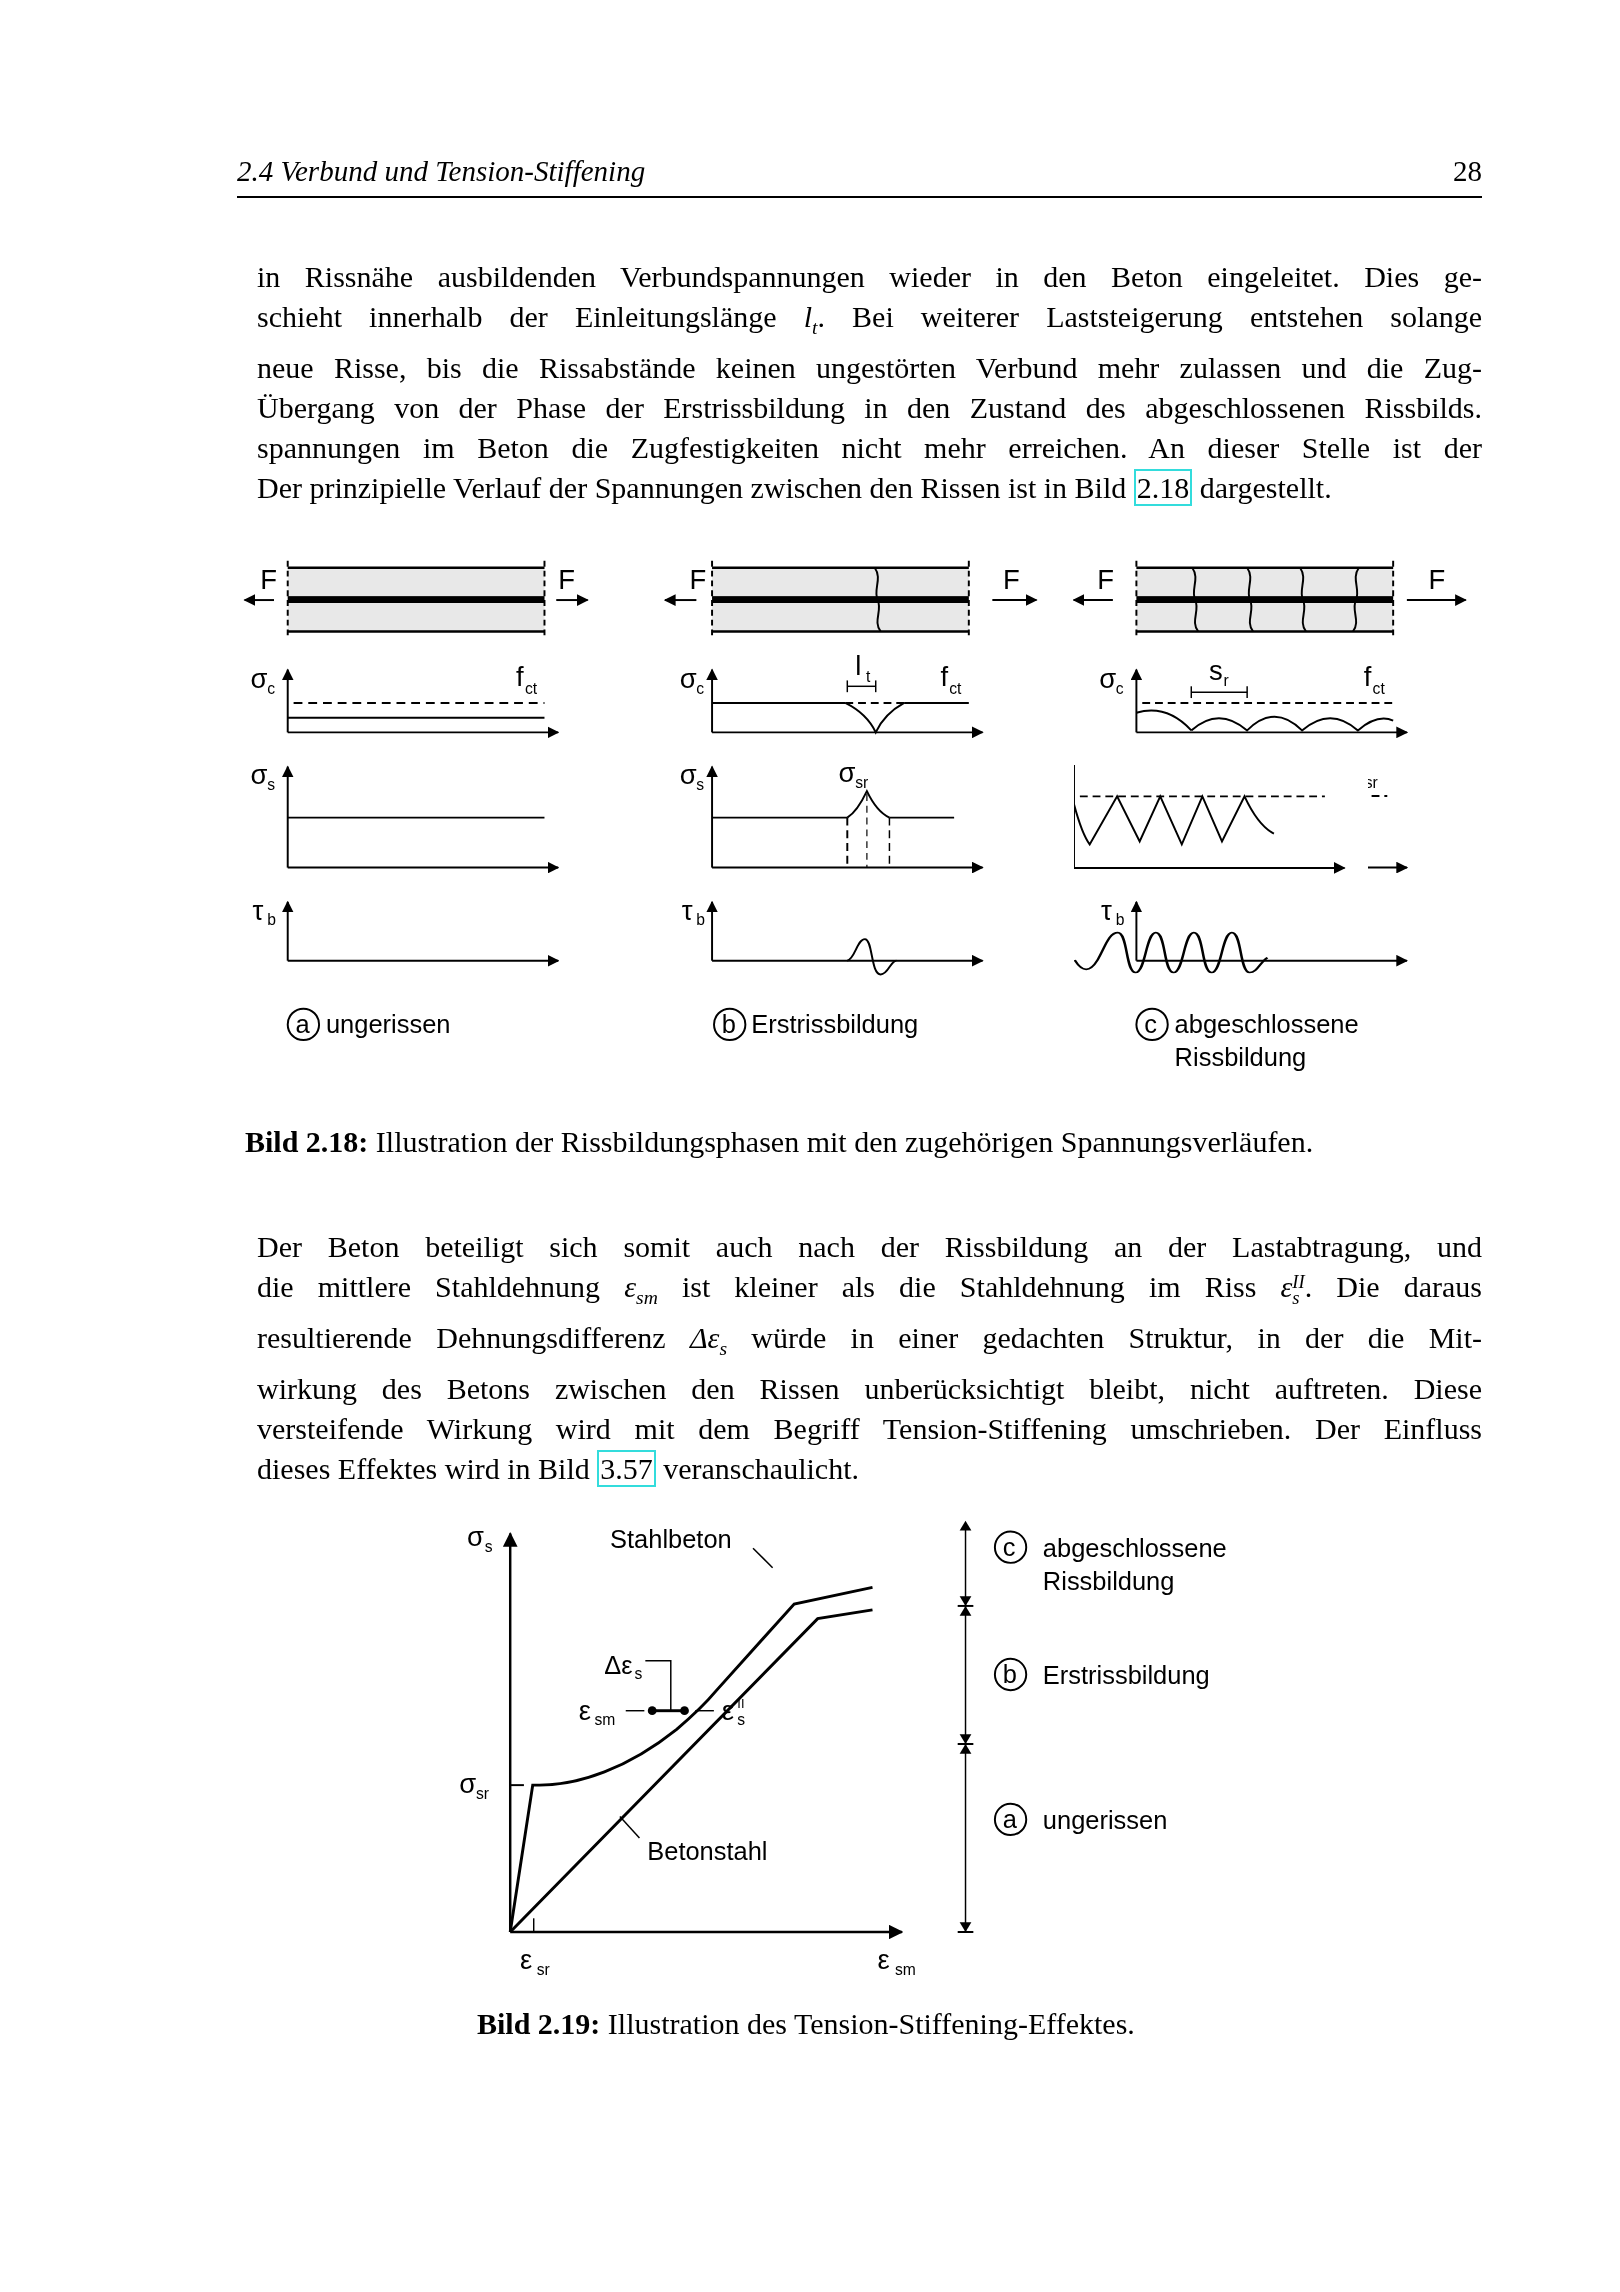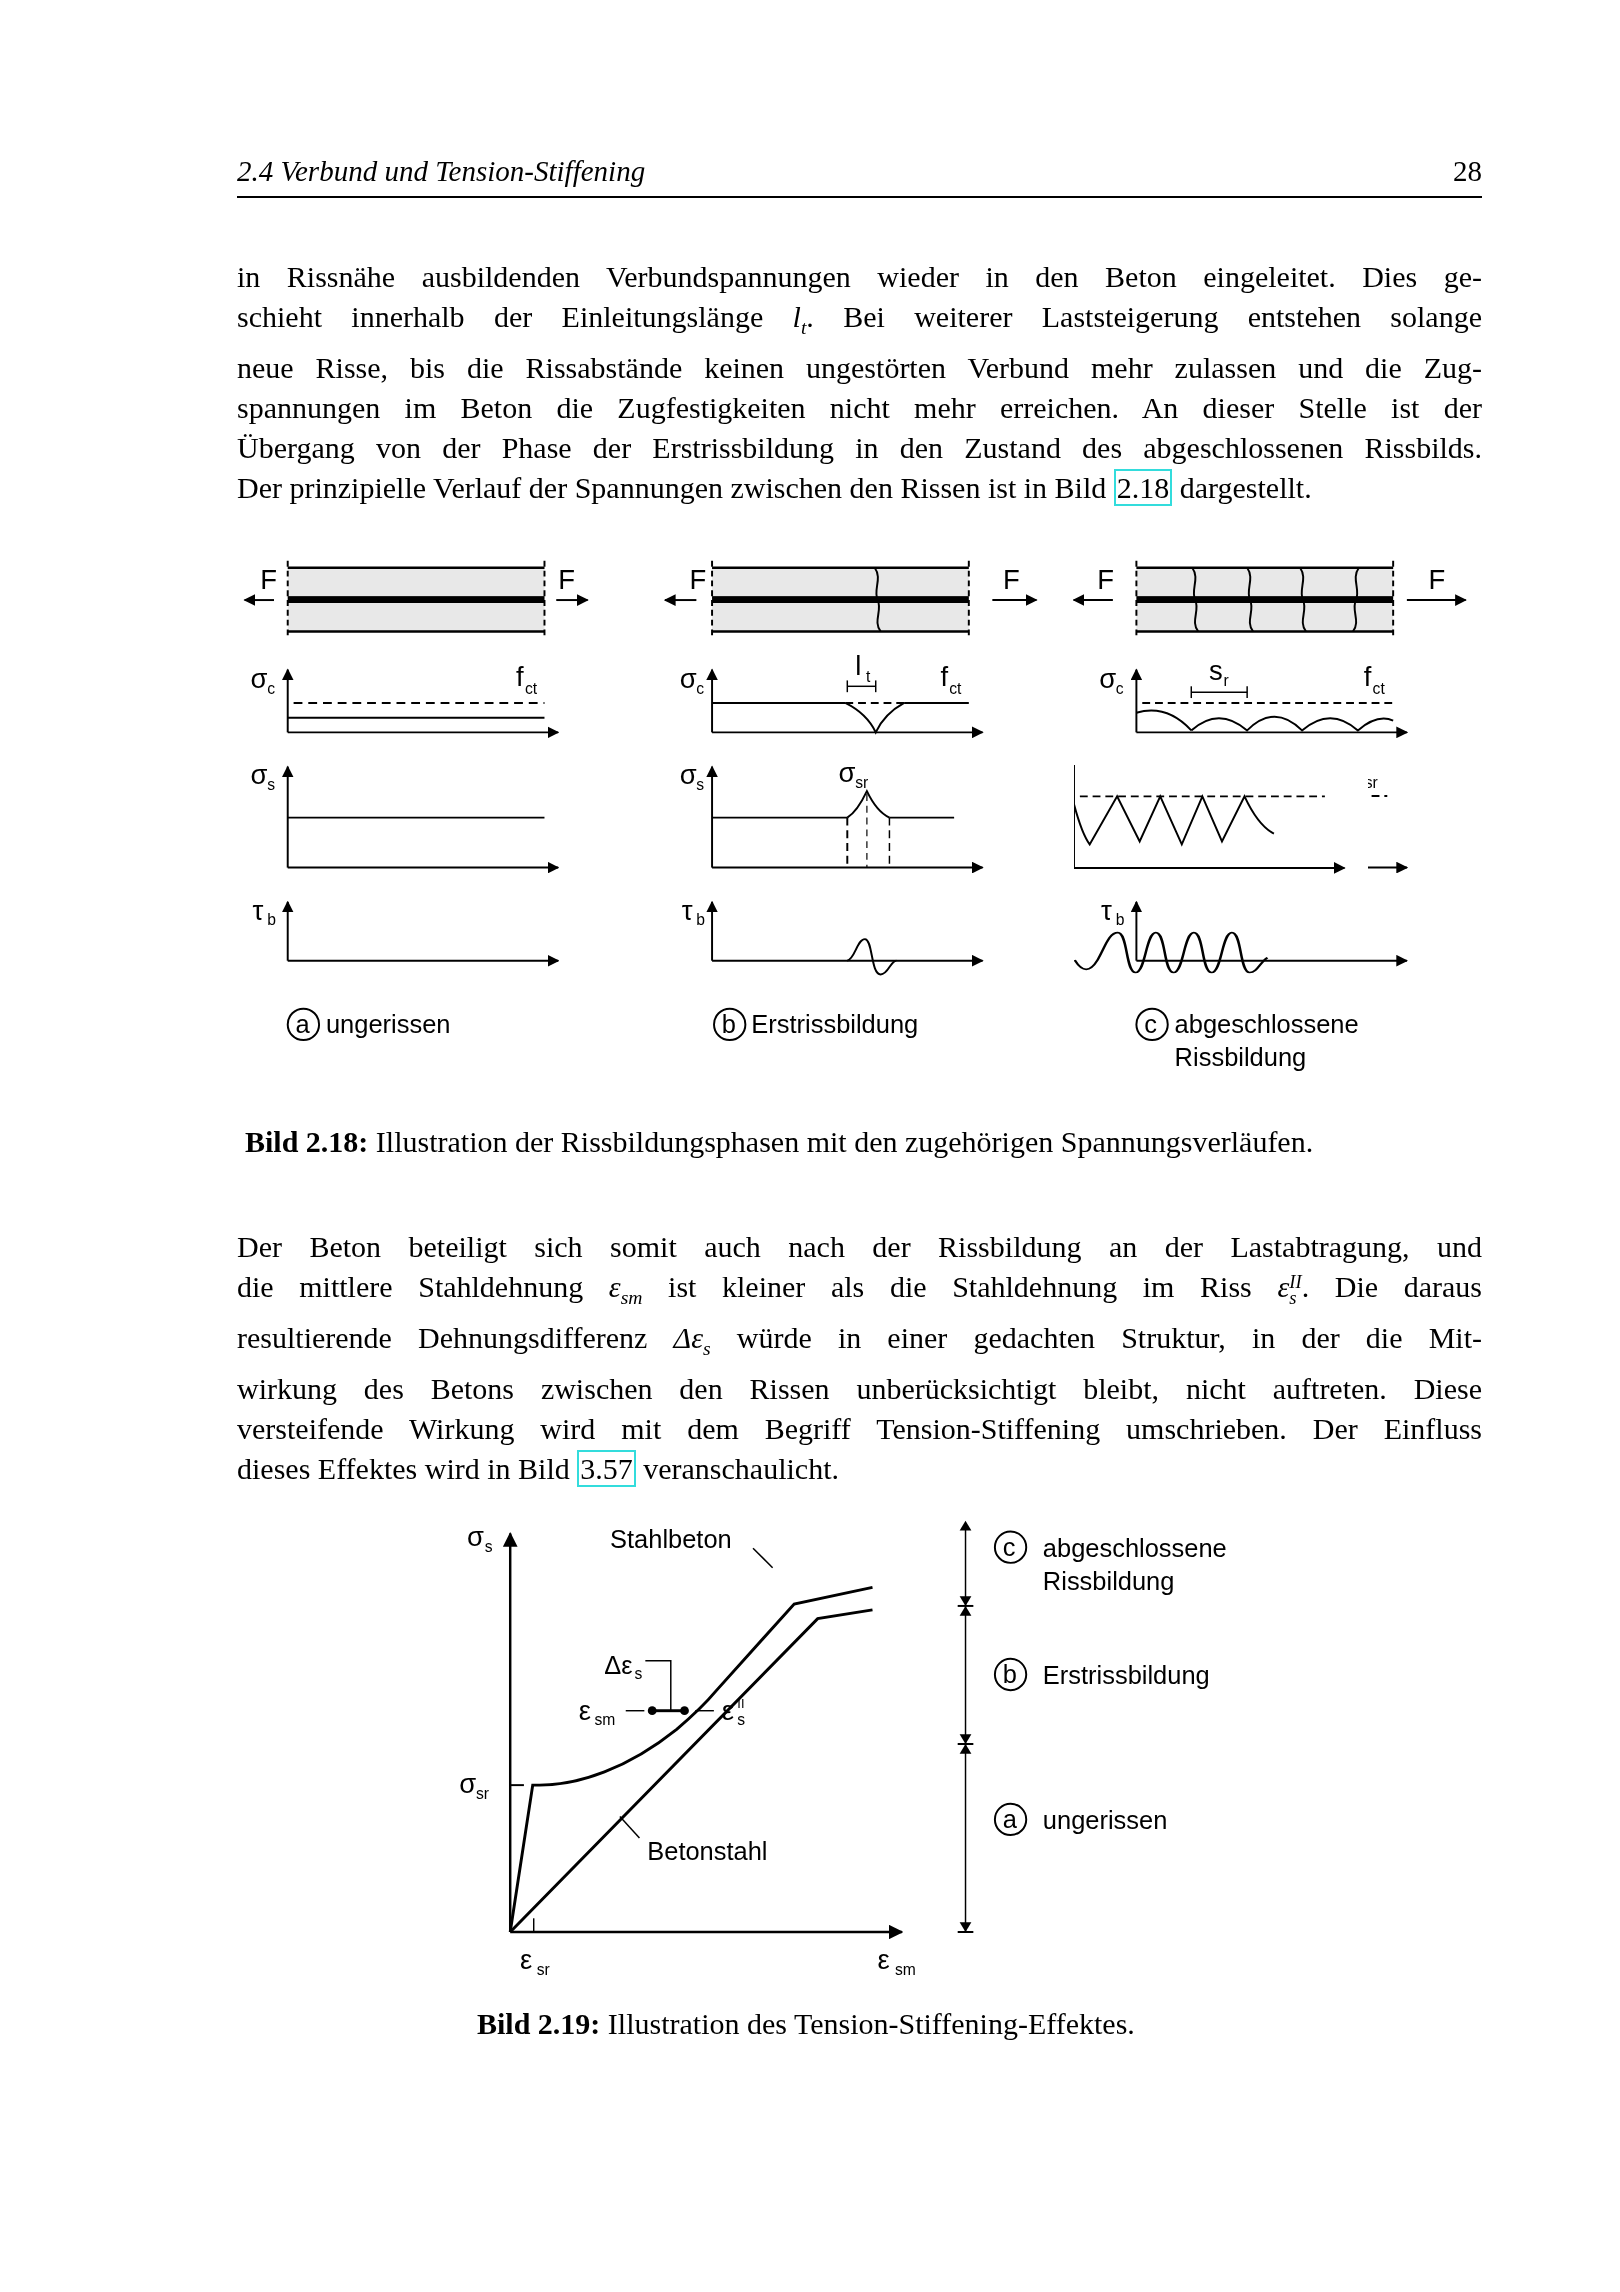--- a/index.html
+++ b/index.html
@@ -1,42 +1,42 @@
 <!DOCTYPE html>
 <html><head>
 <meta charset="utf-8">
 <style>
   html, body { margin:0; padding:0; background:#ffffff; }
   body { width:1620px; height:2293px; position:relative; overflow:hidden; font-family:"DejaVu Serif","Liberation Serif",serif; color:#000; }
   .header { position:absolute; left:237px; top:151px; width:1245px; height:45px; border-bottom:2px solid #000; }
   .header .title { position:absolute; left:0; top:3.9px; font-style:italic; font-size:29px; font-family:"Liberation Serif",serif;text-align:right; }
   .header .pagenum { position:absolute; right:0; top:3.9px; font-size:29px; font-family:"Liberation Serif",serif; }
   .para { position:absolute; left:237px; width:1245px; font-size:30px; line-height:40px; text-align:justify; font-family:"Liberation Serif",serif; }
-  .para .line { display:block; text-align:justify; text-align-last:justify; white-space:nowrap; }
+  .para .line { display:block; text-align:justify; text-align-last:justify; white-space:nowrap;margin-left:20px; }
   .para .line.last { text-align-last:left; }
   .ref { border:2px solid #33dcdc; padding:0 1px; }
   .caption { position:absolute; font-size:30px; font-family:"Liberation Serif",serif; }
   .caption b { font-weight:bold; }
   svg text { font-family:"Liberation Sans","DejaVu Sans",sans-serif; }
   .fig { position:absolute; }
 </style>
 </head>
 <body>
 
 <div class="header">
   <span class="title">2.4 Verbund und Tension-Stiffening</span>
   <span class="pagenum">28</span>
 </div>
 
 <div class="para" style="top:257px;">
   <span class="line">in Rissnähe ausbildenden Verbundspannungen wieder in den Beton eingeleitet. Dies ge-</span>
   <span class="line"><span>schieht innerhalb der Einleitungslänge </span><i>l</i><sub style="font-size:19.6px;font-style:italic;">t</sub><span>. Bei weiterer Laststeigerung entstehen solange</span></span>
   <span class="line">neue Risse, bis die Rissabstände keinen ungestörten Verbund mehr zulassen und die Zug-</span>
+  <span class="line">Übergang von der Phase der Erstrissbildung in den Zustand des abgeschlossenen Rissbilds.</span>
   <span class="line">spannungen im Beton die Zugfestigkeiten nicht mehr erreichen. An dieser Stelle ist der</span>
-  <span class="line">Übergang von der Phase der Erstrissbildung in den Zustand des abgeschlossenen Rissbilds.</span>
   <span class="line last"><span>Der prinzipielle Verlauf der Spannungen zwischen den Rissen ist in Bild </span><a class="ref">2.18</a><span> dargestellt.</span></span>
 </div>
 
 <svg class="fig" style="left:225px; top:549px;" width="1274" height="549" viewBox="0 0 1300 560">
   <defs>
     <marker id="ah" viewBox="0 0 10 10" refX="9" refY="5" markerWidth="6" markerHeight="6" orient="auto-start-reverse">
       <path d="M0,0 L10,5 L0,10 z" fill="#000"></path>
     </marker>
   </defs>
 

